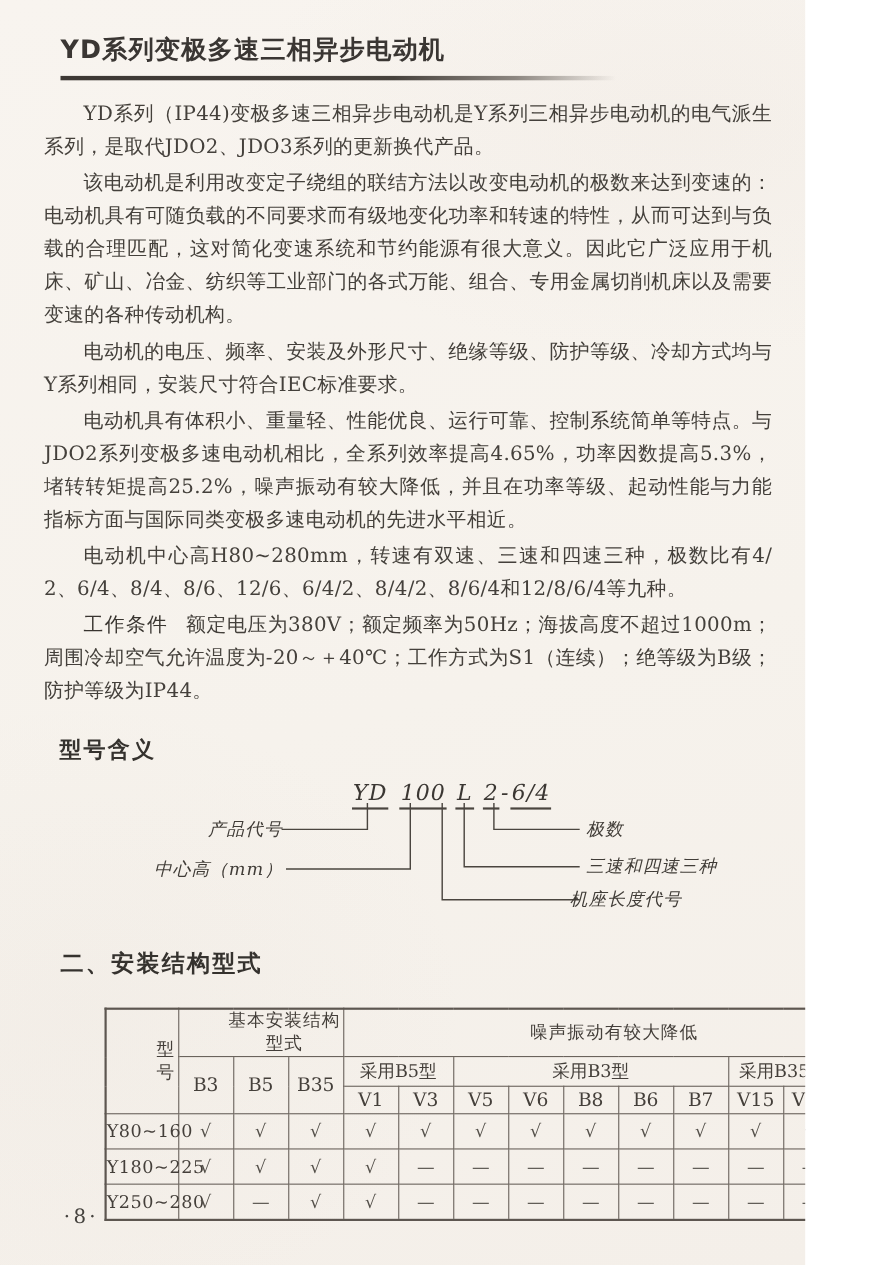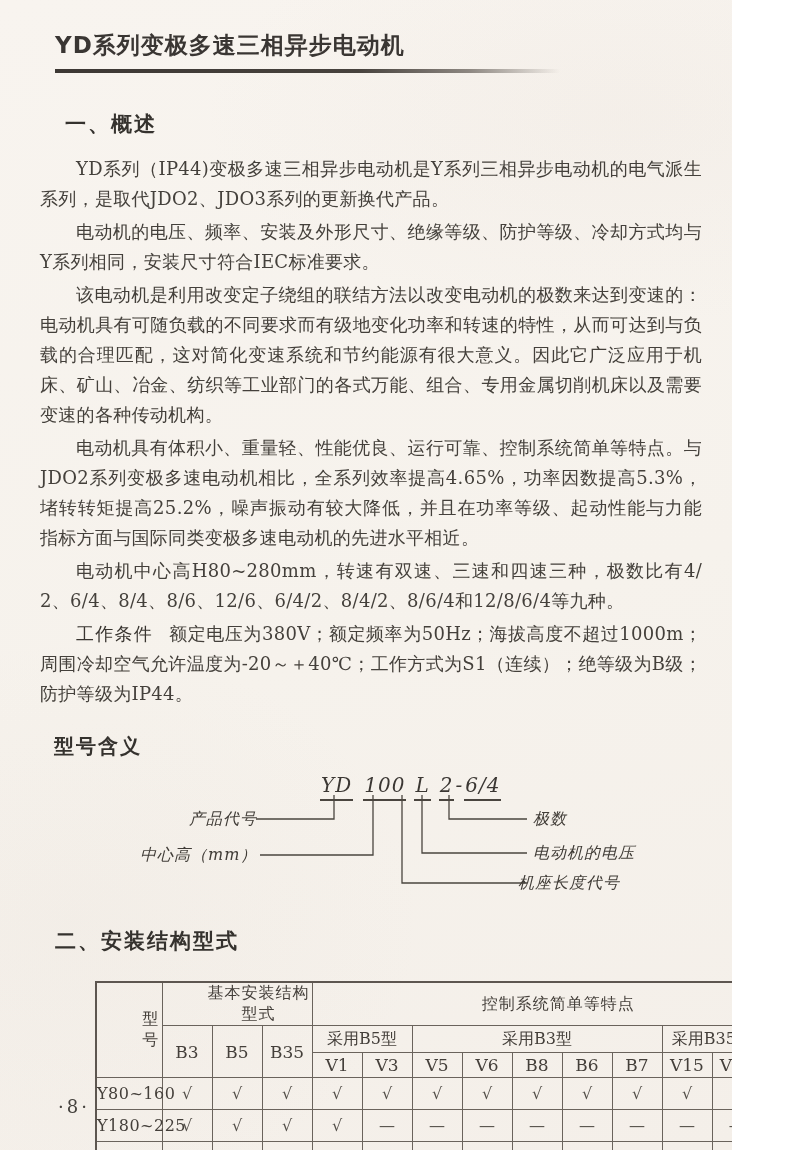--- a/index.html
+++ b/index.html
@@ -83,25 +83,24 @@
 <body>
 
 <div class="page">
 
   <header>
     <h1 class="doc-title">YD系列变极多速三相异步电动机</h1>
     <div class="title-rule"></div>
   </header>
 
   <section>
-    <h2 class="sec-heading h-overview">一、概述</h2>
     <div class="overview-body">
       <p>YD系列（IP44)变极多速三相异步电动机是Y系列三相异步电动机的电气派生系列，是取代JDO2、JDO3系列的更新换代产品。</p>
+      <p>该电动机是利用改变定子绕组的联结方法以改变电动机的极数来达到变速的：电动机具有可随负载的不同要求而有级地变化功率和转速的特性，从而可达到与负载的合理匹配，这对简化变速系统和节约能源有很大意义。因此它广泛应用于机床、矿山、冶金、纺织等工业部门的各式万能、组合、专用金属切削机床以及需要变速的各种传动机构。</p>
       <p>电动机的电压、频率、安装及外形尺寸、绝缘等级、防护等级、冷却方式均与Y系列相同，安装尺寸符合IEC标准要求。</p>
-      <p>该电动机是利用改变定子绕组的联结方法以改变电动机的极数来达到变速的：电动机具有可随负载的不同要求而有级地变化功率和转速的特性，从而可达到与负载的合理匹配，这对简化变速系统和节约能源有很大意义。因此它广泛应用于机床、矿山、冶金、纺织等工业部门的各式万能、组合、专用金属切削机床以及需要变速的各种传动机构。</p>
       <p>电动机具有体积小、重量轻、性能优良、运行可靠、控制系统简单等特点。与JDO2系列变极多速电动机相比，全系列效率提高4.65%，功率因数提高5.3%，堵转转矩提高25.2%，噪声振动有较大降低，并且在功率等级、起动性能与力能指标方面与国际同类变极多速电动机的先进水平相近。</p>
       <p>电动机中心高H80~280mm，转速有双速、三速和四速三种，极数比有4/2、6/4、8/4、8/6、12/6、6/4/2、8/4/2、8/6/4和12/8/6/4等九种。</p>
       <p><span class="work-lead">工作条件</span><span>额定电压为380V；额定频率为50Hz；海拔高度不超过1000m；周围冷却空气允许温度为-20～＋40℃；工作方式为S1（连续）；绝等级为B级；防护等级为IP44。</span></p>
     </div>
   </section>
 
   <section>
     <h2 class="sec-heading h-model">型号含义</h2>
     <div class="diagram">
       <svg width="730" height="132" viewBox="0 0 730 132">
@@ -110,37 +109,37 @@
           <polyline points="220,82 333,82 333,22"></polyline>
           <polyline points="362,22 362,110 487,110"></polyline>
           <polyline points="382,22 382,80 487,80"></polyline>
           <polyline points="409,22 409,46 487,46"></polyline>
         </g>
       </svg>
       <div class="model-string"><span class="model-part u gap-a">YD</span><span class="model-part u gap-b">100</span><span class="model-part u gap-b">L</span><span class="model-part u">2</span><span class="model-part">-</span><span class="model-part u">6/4</span></div>
       <span class="dia-label lbl-product">产品代号</span>
       <span class="dia-label lbl-center">中心高（mm）</span>
       <span class="dia-label lbl-poles">极数</span>
-      <span class="dia-label lbl-core">电动机的电压</span>
+      <span class="dia-label lbl-core">三速和四速三种</span>
       <span class="dia-label lbl-frame">机座长度代号</span>
     </div>
   </section>
 
   <section>
     <h2 class="sec-heading h-install">二、安装结构型式</h2>
     <table class="struct-table">
       <colgroup>
         <col style="width:66px">
         <col span="12" style="width:50px">
       </colgroup>
       <thead>
         <tr class="tr-h1">
           <th rowspan="3" class="model-th">型　号</th>
           <th colspan="3">基本安装结构型式</th>
-          <th colspan="9">控制系统简单等特点</th>
+          <th colspan="9">噪声振动有较大降低</th>
         </tr>
         <tr class="tr-h2" id="hrow2">
             <th rowspan="2" class="code-th">B3</th>
             <th rowspan="2" class="code-th">B5</th>
             <th rowspan="2" class="code-th">B35</th>
             <th colspan="2">采用B5型</th>
             <th colspan="5">采用B3型</th>
             <th colspan="2">采用B35型</th>
           </tr>
         <tr class="tr-h3" id="hrow3">

